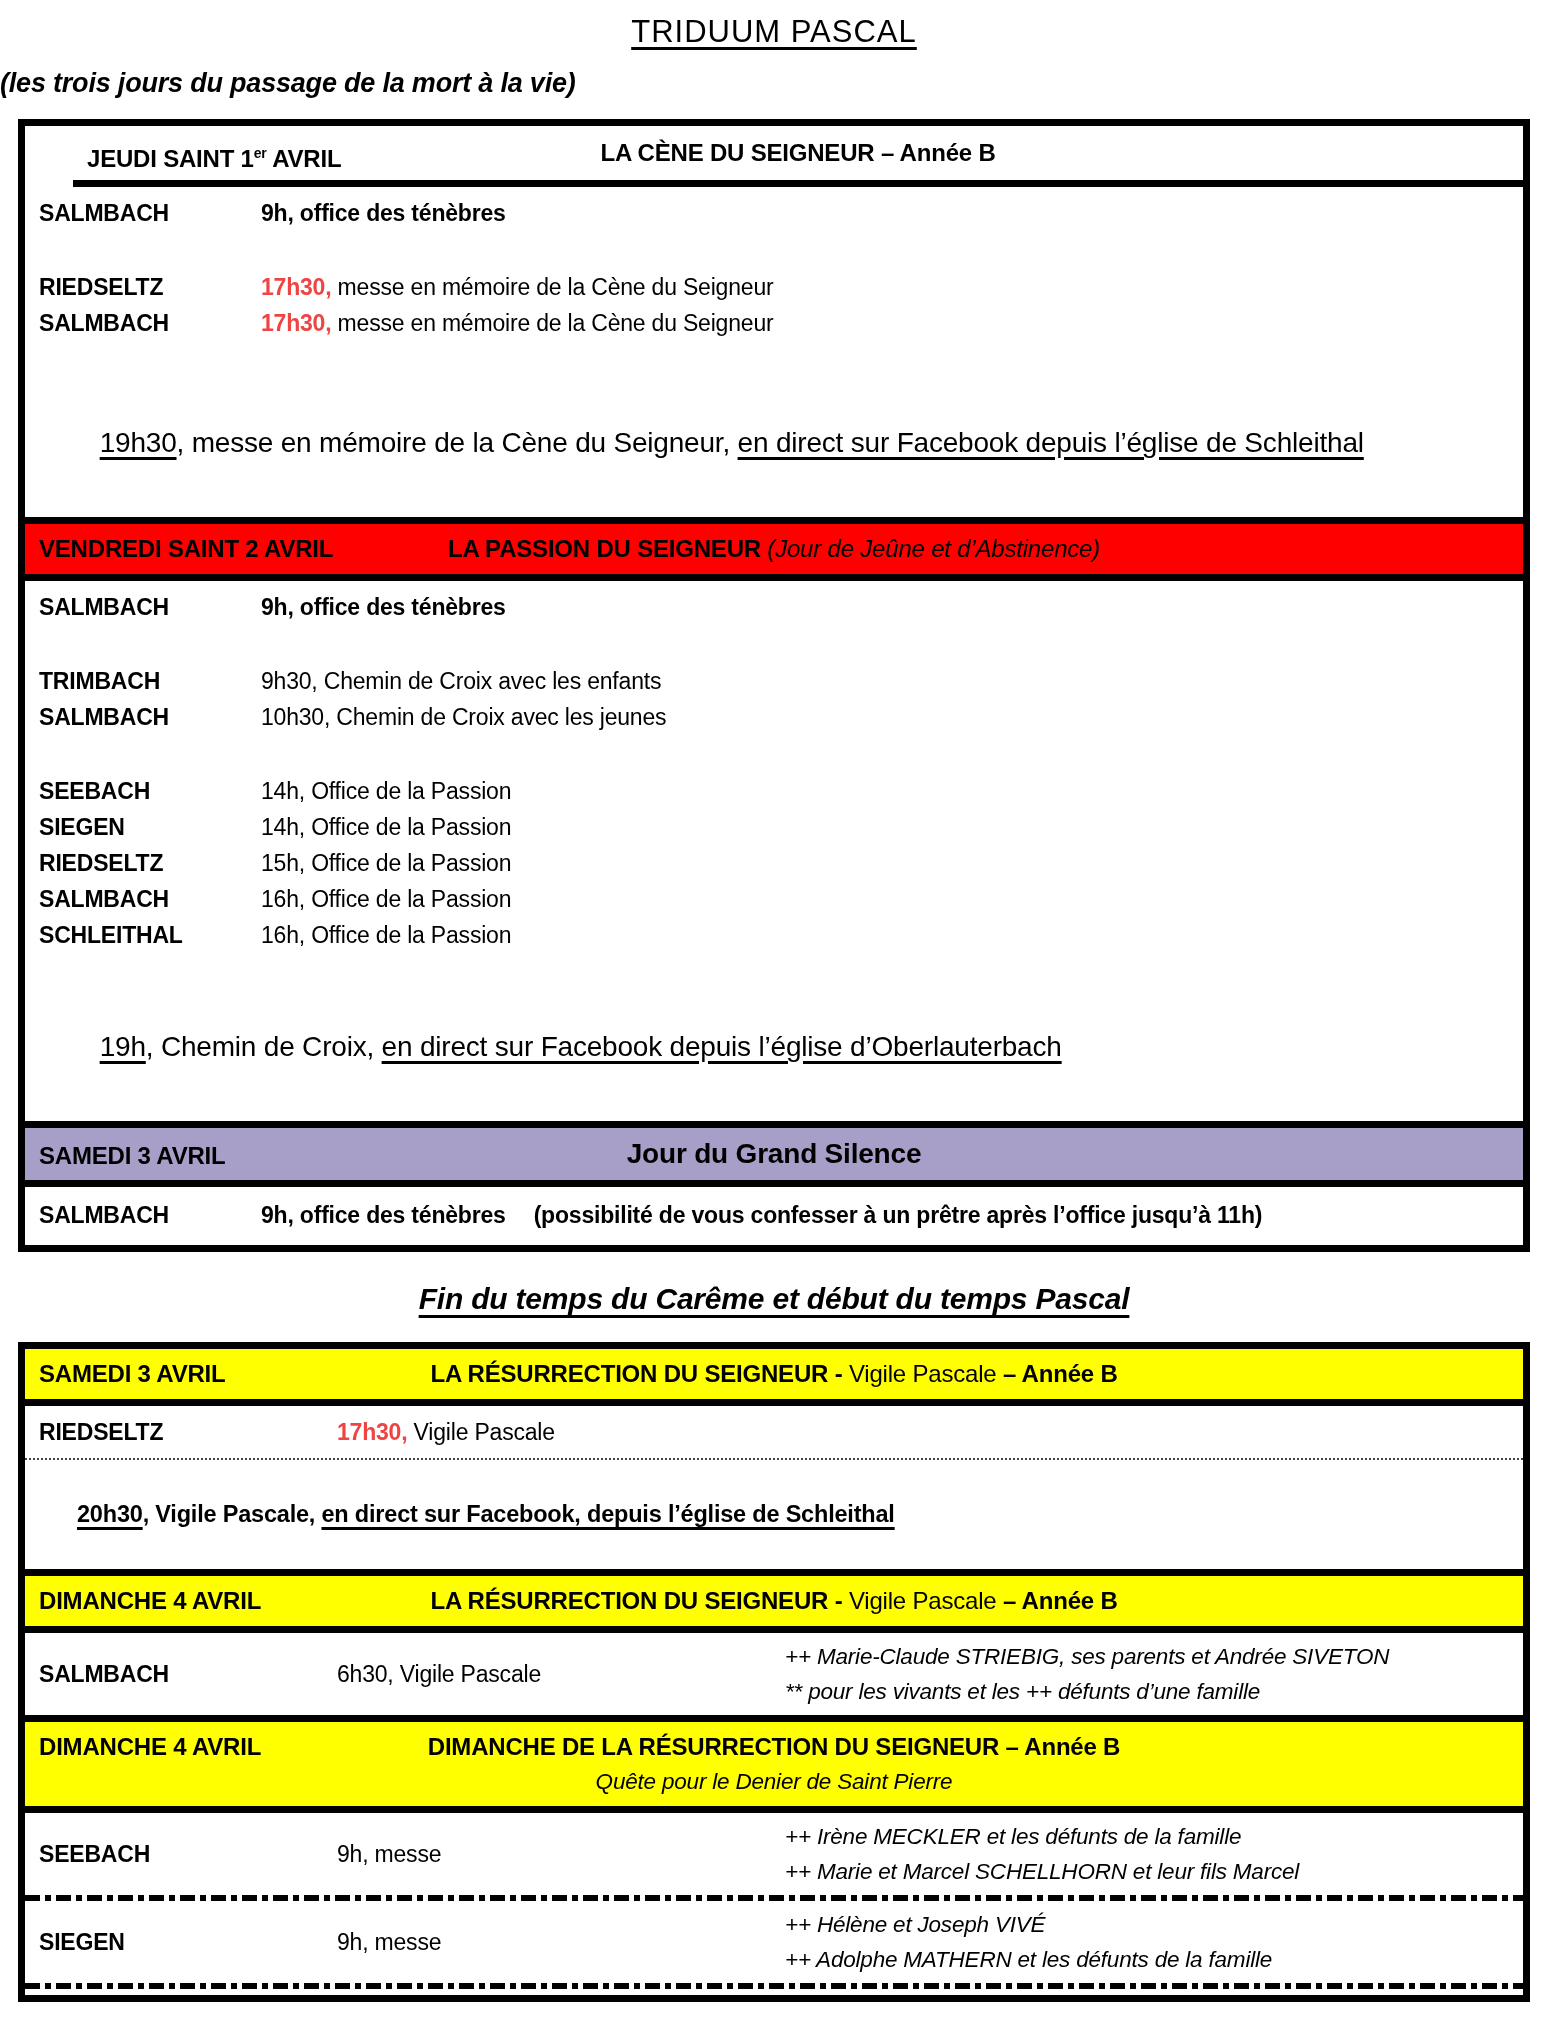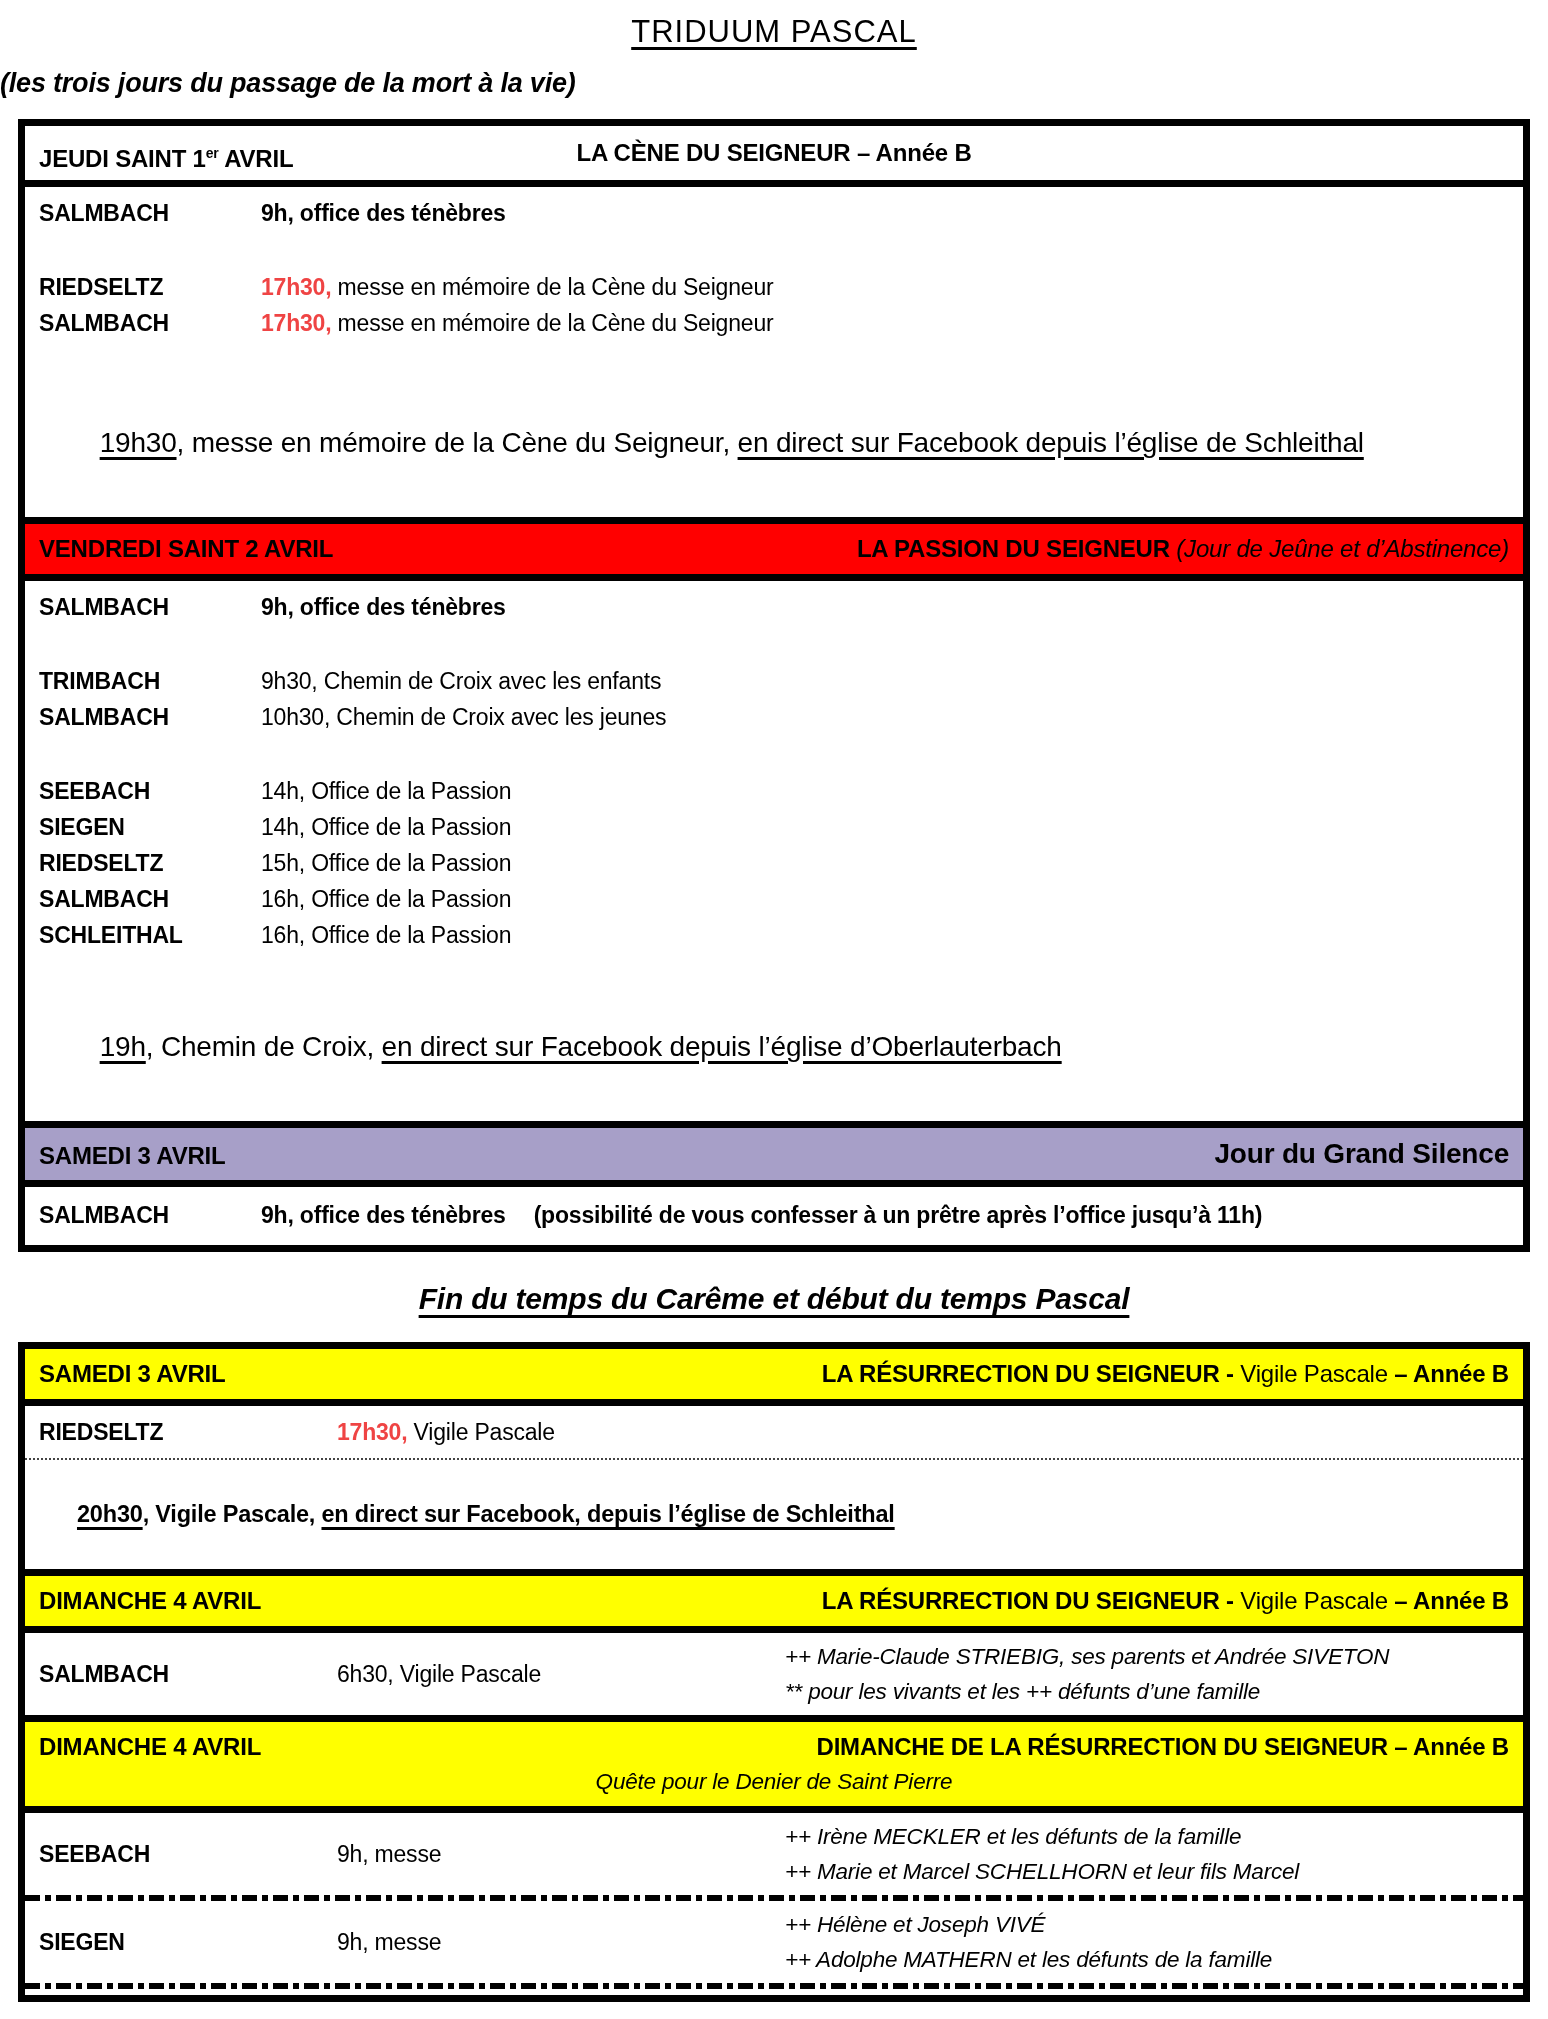--- a/index.html
+++ b/index.html
@@ -11,31 +11,31 @@
   .main-title span { text-decoration:underline; text-decoration-thickness:3px; text-underline-offset:5px; }
   .subtitle { text-align:left; font-size:27px; font-weight:700; font-style:italic; margin:18px 0 20px; }
   .mid-heading { text-align:center; font-size:30px; font-weight:700; font-style:italic; margin:30px 0 26px; }
   .mid-heading span { text-decoration:underline; text-decoration-thickness:3px; text-underline-offset:6px;font-style:italic; }
 
   
   .bigtable { margin:0 18px; border:7px solid #000; background:#fff; }
 
   
   .t-header { position:relative; text-align:center; padding:12px 14px; border-bottom:7px solid #000;
-              font-size:24px; font-weight:700; line-height:30px; }
+              font-size:24px; font-weight:700; line-height:30px;margin-left:48px; }
   .t-header .hdr-date { position:absolute; left:14px; top:12px; text-align:left; }
   sup { font-size:14px; }
 
   
   .banner { position:relative; border-top:7px solid #000; border-bottom:7px solid #000; padding:9px 14px; }
   .banner.first { border-top:none; }
   .banner-red    { background:#ff0000; }
   .banner-purple { background:#a79fc8; }
   .banner-yellow { background:#ffff00; }
-  .banner-line1 { position:relative; text-align:right; font-size:24px; line-height:32px; }
+  .banner-line1 { position:relative; text-align:center; font-size:24px; line-height:32px; }
   .banner-date  { position:absolute; left:0; top:0; font-weight:700; }
   .banner-quete { text-align:center; font-style:italic; font-size:22.5px; line-height:30px; margin-top:4px; }
   .banner-title-lg { font-size:28px; font-weight:700; line-height:34px; }
   .b { font-weight:700; }
   .i { font-style:italic; }
 
   
   .section { padding:8px 0 16px; }
   .row { display:flex; padding:1px 14px; font-size:23px; line-height:34px; align-items:baseline; }
   .c-loc1 { width:222px; flex-shrink:0; font-weight:700; }

